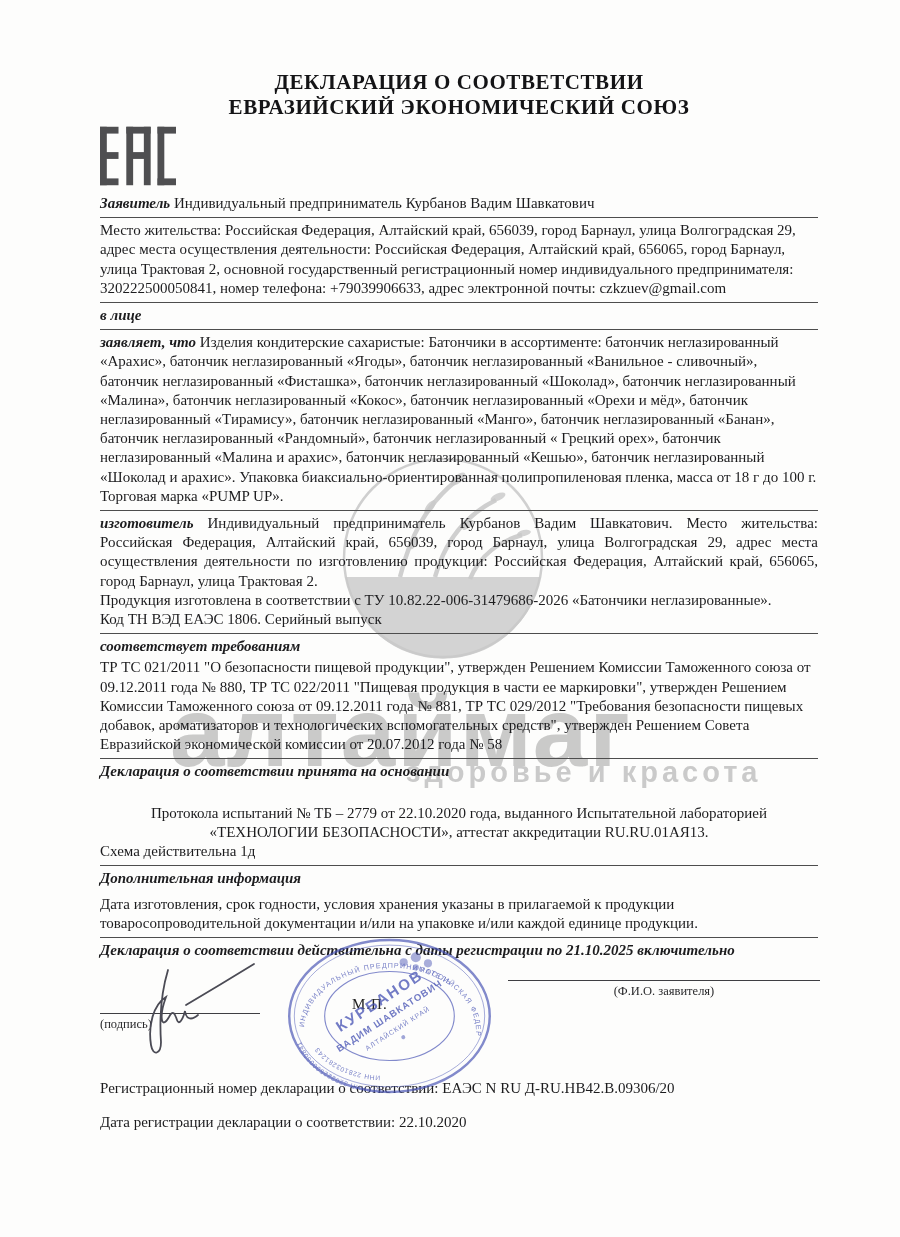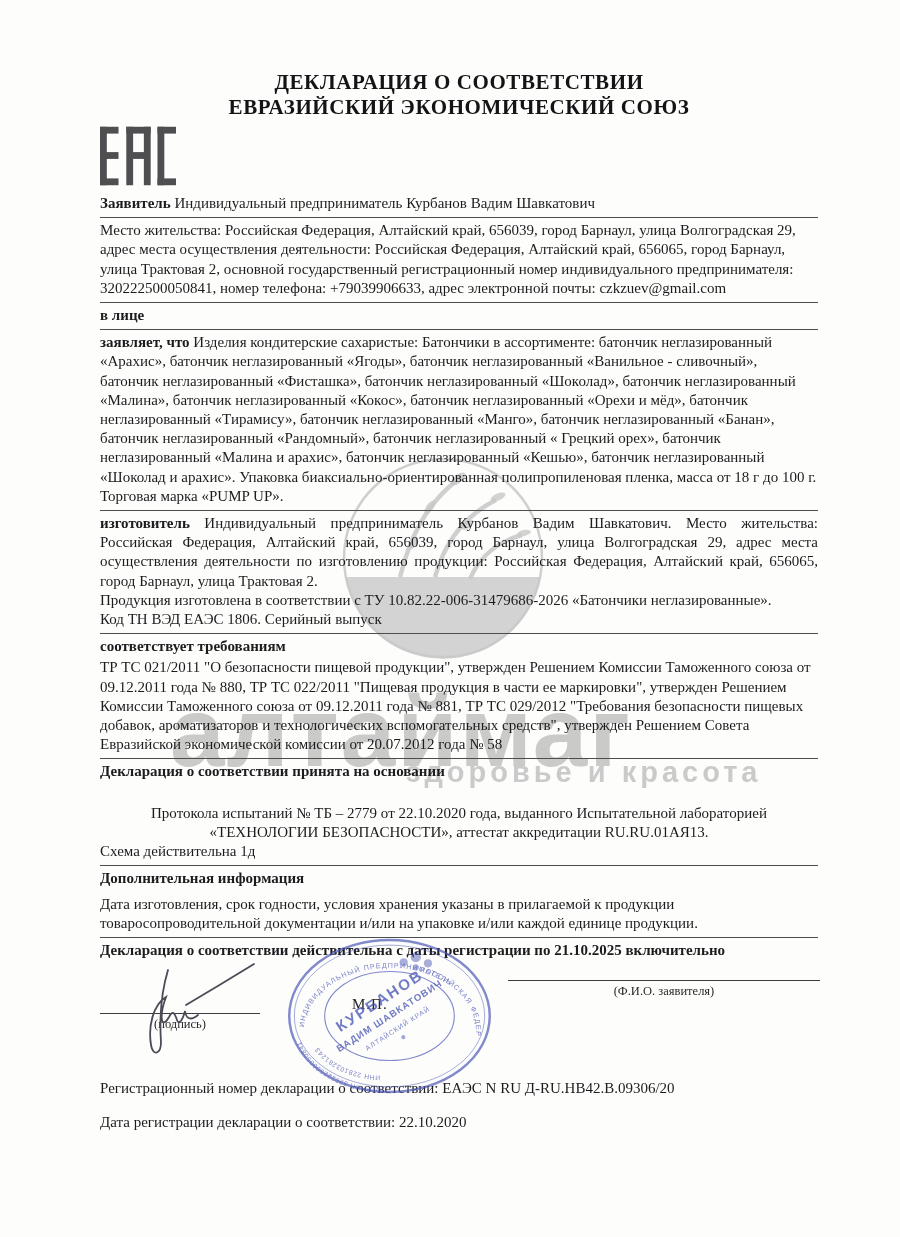--- a/index.html
+++ b/index.html
@@ -7,35 +7,35 @@
   .page {
     position:relative; width:900px; height:1237px; margin:0 auto;
     background:#fdfdfc; overflow:hidden;
     font-family:"Liberation Serif", serif; color:#1c1c1e;
   }
   .content { position:absolute; left:100px; top:0; width:718px; z-index:2; }
   .title { text-align:center; padding-top:70px; font-weight:bold; font-size:21px; line-height:25px; letter-spacing:0.6px; color:#141416; }
   .eac-wrap { margin:6px 0 6px 0; height:60px; }
   p.body { font-size:15px; line-height:19.2px; }
   p.just { text-align:justify; }
-  .b { font-weight:bold; }
+  .b { font-weight:bold;font-style:italic; }
   hr.rule { border:none; border-top:1px solid #4d4d4d; margin:4px 0 3px 0; }
   .mt2 { margin-top:2px; } .mt6 { margin-top:6px; } .mt10 { margin-top:22px;text-align:center; }
   .applicant-row { margin-top:8px; }
   
   .wm-logo { position:absolute; left:340px; top:455px; z-index:1; }
   .wm-text1 { position:absolute; left:170px; top:676px; z-index:1;
     font-family:"Liberation Sans", sans-serif; font-weight:bold; font-size:98px;
     color:rgba(140,140,140,0.45); letter-spacing:2px; }
   .wm-text2 { position:absolute; left:406px; top:756px; z-index:1;
     font-family:"Liberation Sans", sans-serif; font-weight:bold; font-size:29px;
     color:rgba(160,160,160,0.55); letter-spacing:4px; }
   
   .sig-area { position:relative; height:110px; margin-top:4px; }
-  .sig-left { position:absolute; left:0; top:49px; width:160px; border-top:1.5px solid #3e3e42; text-align:center; }
+  .sig-left { position:absolute; left:0; top:49px; width:160px; border-top:1.5px solid #3e3e42; text-align:left; }
   .sig-caption { font-size:12.5px; color:#2a2a2c; padding-top:2px; display:inline-block; }
   .mp-label { position:absolute; left:252px; top:32px; font-size:15px; letter-spacing:1px; color:#222; }
   .sig-right { position:absolute; left:408px; top:12px; width:312px; text-align:center; }
   .fio { font-size:16px; line-height:20px; color:#1c1c1e; }
   .fio-line { border-top:1.5px solid #3e3e42; margin-top:4px;font-family:Liberation Serif, serif; }
   .sig-svg { position:absolute; left:14px; top:-6px; z-index:3; }
   .stamp { position:absolute; left:186px; top:-28px; z-index:3; opacity:0.85; }
   .reg { font-weight:normal; font-size:15px; margin-top:6px; }
   .reg2 { margin-top:17px; }
 </style>

